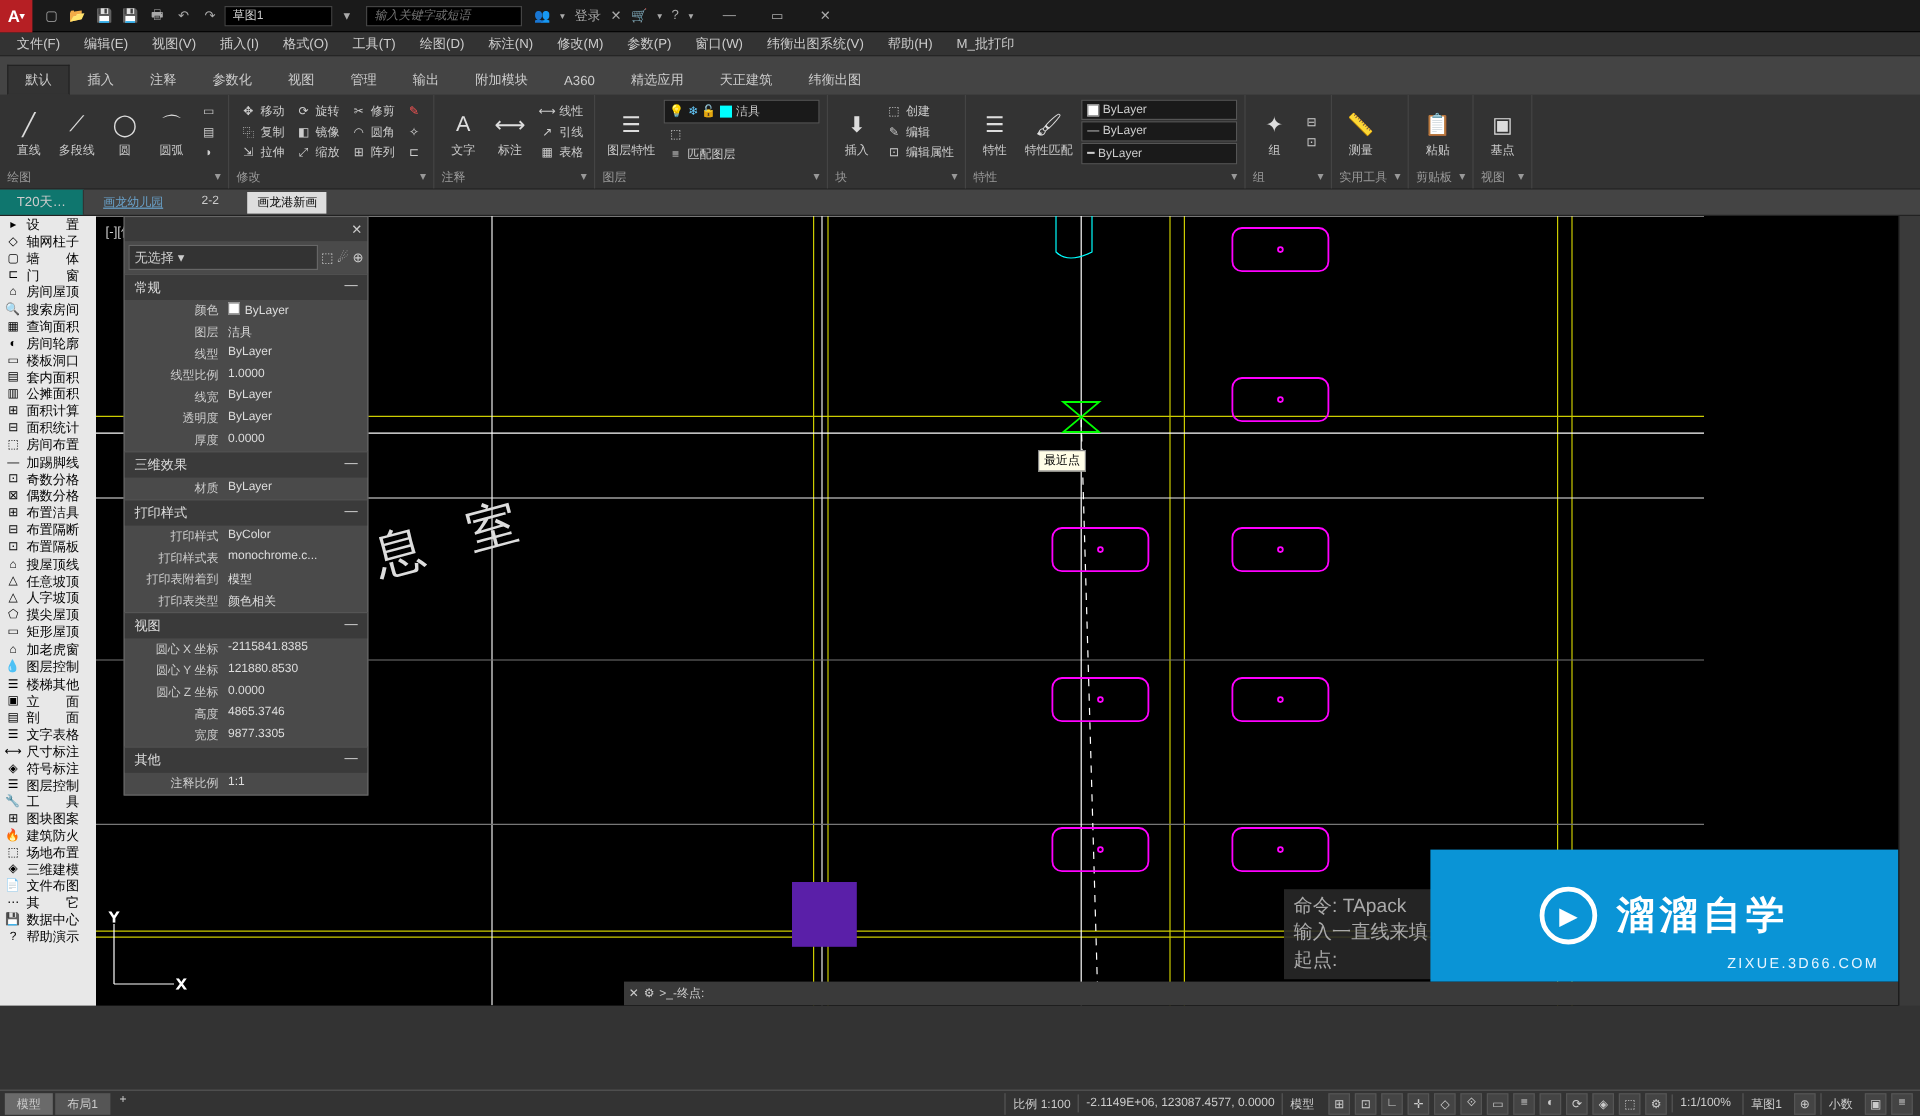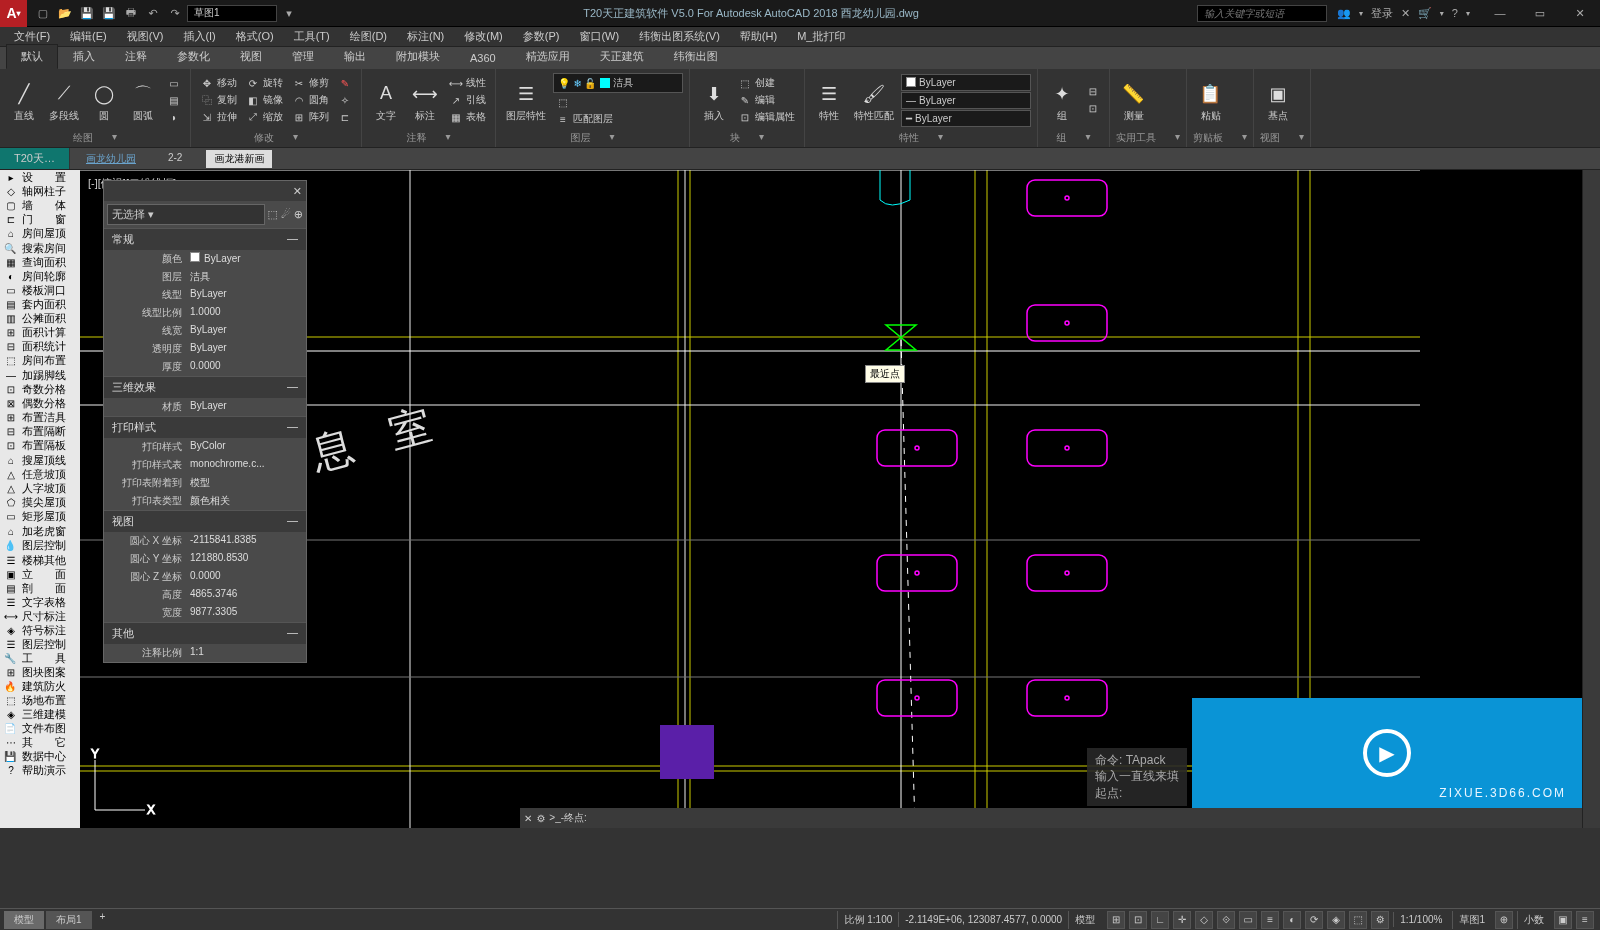--- a/index.html
+++ b/index.html
@@ -9,27 +9,27 @@
 .qat{display:flex;gap:2px;padding:0 6px;align-items:center}
 .qat-btn{width:20px;height:20px;display:flex;align-items:center;justify-content:center;color:#aaa;border:1px solid transparent}
 .qat-field{background:#000;border:1px solid #444;color:#ccc;padding:2px 6px;width:90px;font-size:10px}
 .title-text{flex:1;text-align:center;color:#9ab8c7;font-size:11px}
 .search-box{background:#000;border:1px solid #444;color:#888;padding:2px 6px;width:130px;font-size:10px;font-style:italic}
 .user-area{display:flex;gap:8px;align-items:center;padding:0 10px;color:#aaa}
 .win-controls{display:flex}
 .win-btn{width:40px;height:27px;display:flex;align-items:center;justify-content:center;color:#aaa}
 .menubar{height:20px;background:#333;display:flex;align-items:flex-start;padding:0 6px;gap:4px;border-bottom:1px solid #222}
 .menu-item{padding:2px 8px;color:#ccc;font-size:11px}
-.ribbon-tabs{height:22px;background:#444;display:flex;align-items:flex-end;padding:0 6px}
+.ribbon-tabs{height:32px;background:#444;display:flex;align-items:flex-end;padding:0 6px}
 .ribbon-tab{padding:4px 14px;color:#ccc;font-size:11px;border:1px solid transparent}
 .ribbon-tab.active{background:#333;border:1px solid #222;border-bottom-color:#333}
 .ribbon{height:79px;background:#333;display:flex;border-bottom:1px solid #222}
 .ribbon-panel{border-right:1px solid #444;padding:2px 6px;display:flex;flex-direction:column;justify-content:space-between}
 .ribbon-panel-content{display:flex;gap:3px;flex:1;align-items:center}
-.ribbon-panel-label{font-size:10px;color:#999;text-align:center;padding-top:2px;display:flex;justify-content:center;gap:19px}
+.ribbon-panel-label{font-size:10px;color:#999;text-align:center;padding-top:2px;display:flex;justify-content:space-between;gap:6px}
 .big-btn{display:flex;flex-direction:column;align-items:center;gap:2px;padding:2px 4px;min-width:34px}
 .big-btn-icon{width:28px;height:28px;display:flex;align-items:center;justify-content:center;font-size:18px;color:#ddd}
 .big-btn-label{font-size:10px;color:#ccc;text-align:center;line-height:1.1}
 .small-btn-grid{display:flex;flex-direction:column;gap:1px}
 .small-btn{display:flex;align-items:center;gap:3px;padding:1px 3px;font-size:10px;color:#ccc}
 .small-btn-icon{width:14px;height:14px;display:inline-flex;align-items:center;justify-content:center}
 .layer-dd{background:#1a1a1a;border:1px solid #555;padding:2px 4px;font-size:10px;color:#ccc;display:flex;align-items:center;gap:3px}
 .doc-tabs{height:22px;background:#444;display:flex;align-items:center;border-bottom:1px solid #222}
 .doc-tab{padding:3px 14px;background:#555;border-right:1px solid #333;font-size:11px;color:#ccc}
 .doc-tab.active{background:#0f766e}
@@ -47,21 +47,21 @@
 .props-select-row{display:flex;align-items:center;padding:3px;gap:3px;background:#4a4a4a}
 .props-dd{flex:1;background:#333;border:1px solid #666;padding:2px 4px;font-size:11px;color:#ccc}
 .props-section{background:#3a3a3a;padding:3px 8px;font-size:11px;color:#ddd;display:flex;justify-content:space-between;border-top:1px solid #555}
 .props-row{display:flex;padding:2px 0;font-size:10px}
 .props-label{width:86px;text-align:right;padding-right:8px;color:#ccc}
 .props-value{flex:1;color:#ddd}
 .props-color-sw{width:10px;height:10px;border:1px solid #888;display:inline-block;margin-right:4px;background:#fff}
 .canvas-svg{position:absolute;inset:0}
 .snap-tooltip{position:absolute;background:#fffde7;color:#000;font-size:10px;padding:1px 4px;border:1px solid #888}
 .cmdline{position:absolute;bottom:0;left:440px;right:0;height:20px;background:#3a3a3a;display:flex;align-items:center;padding:0 4px;gap:4px;font-size:10px;color:#ccc;z-index:5}
-.cmd-hint{position:absolute;right:395px;bottom:22px;background:rgba(40,40,40,.9);padding:4px 8px;font-size:12px;color:#aaa;z-index:5;line-height:1.4}
+.cmd-hint{position:absolute;right:384px;bottom:22px;background:rgba(40,40,40,.9);padding:4px 8px;font-size:16px;color:#aaa;z-index:5;line-height:1.4}
 .watermark{position:absolute;right:0;bottom:20px;width:390px;height:110px;background:#0a94d6;display:flex;align-items:center;justify-content:center;gap:16px;z-index:6}
 .wm-icon{width:48px;height:48px;border:4px solid #fff;border-radius:50%;display:flex;align-items:center;justify-content:center;color:#fff;font-size:20px}
 .wm-text{color:#fff;font-size:32px;font-weight:bold;letter-spacing:4px}
 .wm-sub{position:absolute;bottom:8px;right:16px;color:#e8f5ff;font-size:12px;letter-spacing:2px}
 .statusbar{position:absolute;bottom:0;left:0;right:0;height:22px;background:#333;border-top:1px solid #555;display:flex;align-items:center;font-size:10px;color:#ccc;z-index:20}
 .status-tabs{display:flex;gap:2px;padding:0 4px}
 .status-tab{padding:2px 10px;background:#555}
 .status-tab.active{background:#6a6a6a}
 .status-right{margin-left:auto;display:flex;gap:4px;align-items:center;padding:0 6px}
 .status-field{padding:2px 6px;border-left:1px solid #555}
@@ -81,21 +81,20 @@
     <div class="qat-btn">▢</div>
     <div class="qat-btn">📂</div>
     <div class="qat-btn">💾</div>
     <div class="qat-btn">💾</div>
     <div class="qat-btn">🖶</div>
     <div class="qat-btn">↶</div>
     <div class="qat-btn">↷</div>
     <input class="qat-field" value="草图1" style="">
     <div class="qat-btn">▾</div>
   </div>
-  <div class="title-text">T20天正建筑软件 V5.0 For Autodesk AutoCAD 2018   酉龙幼儿园.dwg</div>
   <input class="search-box" placeholder="输入关键字或短语" style="">
   <div class="user-area">
     <span>👥</span>
     <span style="font-size:8px">▾</span>
     <span>登录</span>
     <span>✕</span>
     <span>🛒</span>
     <span style="font-size:8px">▾</span>
     <span>?</span>
     <span style="font-size:8px">▾</span>
@@ -670,20 +669,21 @@
     </svg>
     <div class="cad-text" style="left:230px;top:240px">息 室</div>
     <div class="snap-tooltip" style="left:785px;top:195px">最近点</div>
     <div class="cmd-hint">
       <div>命令: TApack</div>
         <div>输入一直线来填</div>
         <div>起点:</div>
     </div>
     <div class="watermark">
       <div class="wm-icon">▶</div>
+      <div class="wm-text">溜溜自学</div>
       <div class="wm-sub">ZIXUE.3D66.COM</div>
     </div>
     <div class="cmdline">
       <span>✕</span>
       <span>⚙</span>
       <span>&gt;_-终点:</span>
     </div>
   </div>
   <div class="right-strip"></div>
 </div>

